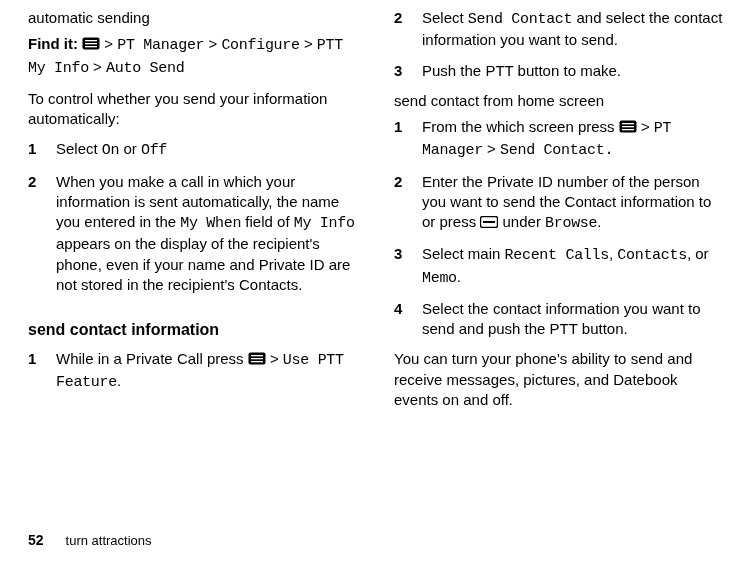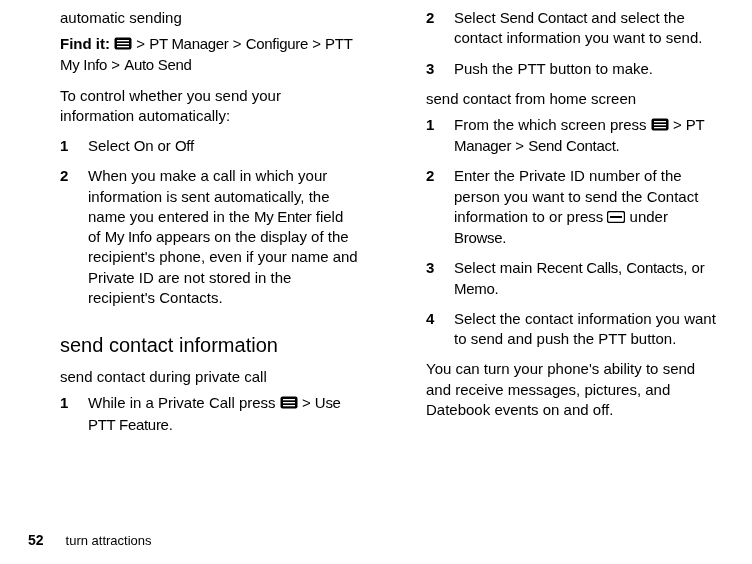--- a/index.html
+++ b/index.html
@@ -8,26 +8,26 @@
     height:564px;
     font-family:Arial,Helvetica,sans-serif;
     font-size:15px;
     line-height:1.35;
     color:#000;
     position:relative;
     box-sizing:border-box;
     padding:8px 28px 0 28px;
   }
   .columns{display:flex;gap:36px;}
-  .col{flex:1;min-width:0;margin-left:32px;}
+  .col{flex:1;min-width:0;}
   h3.sub{font-size:15px;font-weight:normal;margin:0 0 6px 0;}
-  h2.sect{font-size:20px;font-weight:normal;margin:14px 0 8px 0;}
+  h2.sect{font-size:16px;font-weight:bold;margin:14px 0 8px 0;}
   p{margin:0 0 10px 0;}
   .bold{font-weight:bold;}
-  .cond{font-family:Liberation Sans, sans-serif;font-stretch:condensed;letter-spacing:-0.3px;}
+  .cond{font-family:Liberation Mono, monospace;font-stretch:condensed;letter-spacing:-0.3px;}
   .list{display:table;width:100%;border-spacing:0;}
   .row{display:table-row;}
   .num{display:table-cell;width:22px;vertical-align:top;font-weight:bold;padding:0 6px 10px 0;}
   .txt{display:table-cell;vertical-align:top;padding:0 0 10px 0;}
   .icon{display:inline-block;vertical-align:middle;}
   .footer{position:absolute;left:28px;bottom:14px;font-size:13px;}
   .footer .pnum{font-weight:bold;font-size:14px;margin-right:22px;}
 </style>
 </head>
 <body>
@@ -51,27 +51,26 @@
     <div class="list">
       <div class="row">
         <div class="num">1</div>
         <div class="txt">
           <span>Select </span><span class="cond">On</span><span> or </span><span class="cond">Off</span>
         </div>
       </div>
       <div class="row">
         <div class="num">2</div>
         <div class="txt">
-          <span>When you make a call in which your information is sent automatically, the name you entered in the </span><span class="cond">My Enter</span><span> field of </span><span class="cond">My Info</span><span> appears on the display of the recipient's phone, even if your name and Private ID are not stored in the recipient's Contacts.</span>
+          <span>When you make a call in which your information is sent automatically, the name you entered in the </span><span class="cond">My When</span><span> field of </span><span class="cond">My Info</span><span> appears on the display of the recipient's phone, even if your name and Private ID are not stored in the recipient's Contacts.</span>
         </div>
       </div>
     </div>
 
     <h2 class="sect">send contact information</h2>
-    <h3 class="sub">send contact during private call</h3>
 
     <div class="list">
       <div class="row">
         <div class="num">1</div>
         <div class="txt">
           <span>While in a Private Call press </span><span class="icon"><svg width="18" height="13" viewBox="0 0 18 13">
                 <rect x="0.5" y="0.5" width="17" height="12" rx="2" fill="#000"></rect>
                 <rect x="3" y="3" width="12" height="1.3" fill="#fff"></rect>
                 <rect x="3" y="6" width="12" height="1.3" fill="#fff"></rect>
                 <rect x="3" y="9" width="12" height="1.3" fill="#fff"></rect>

